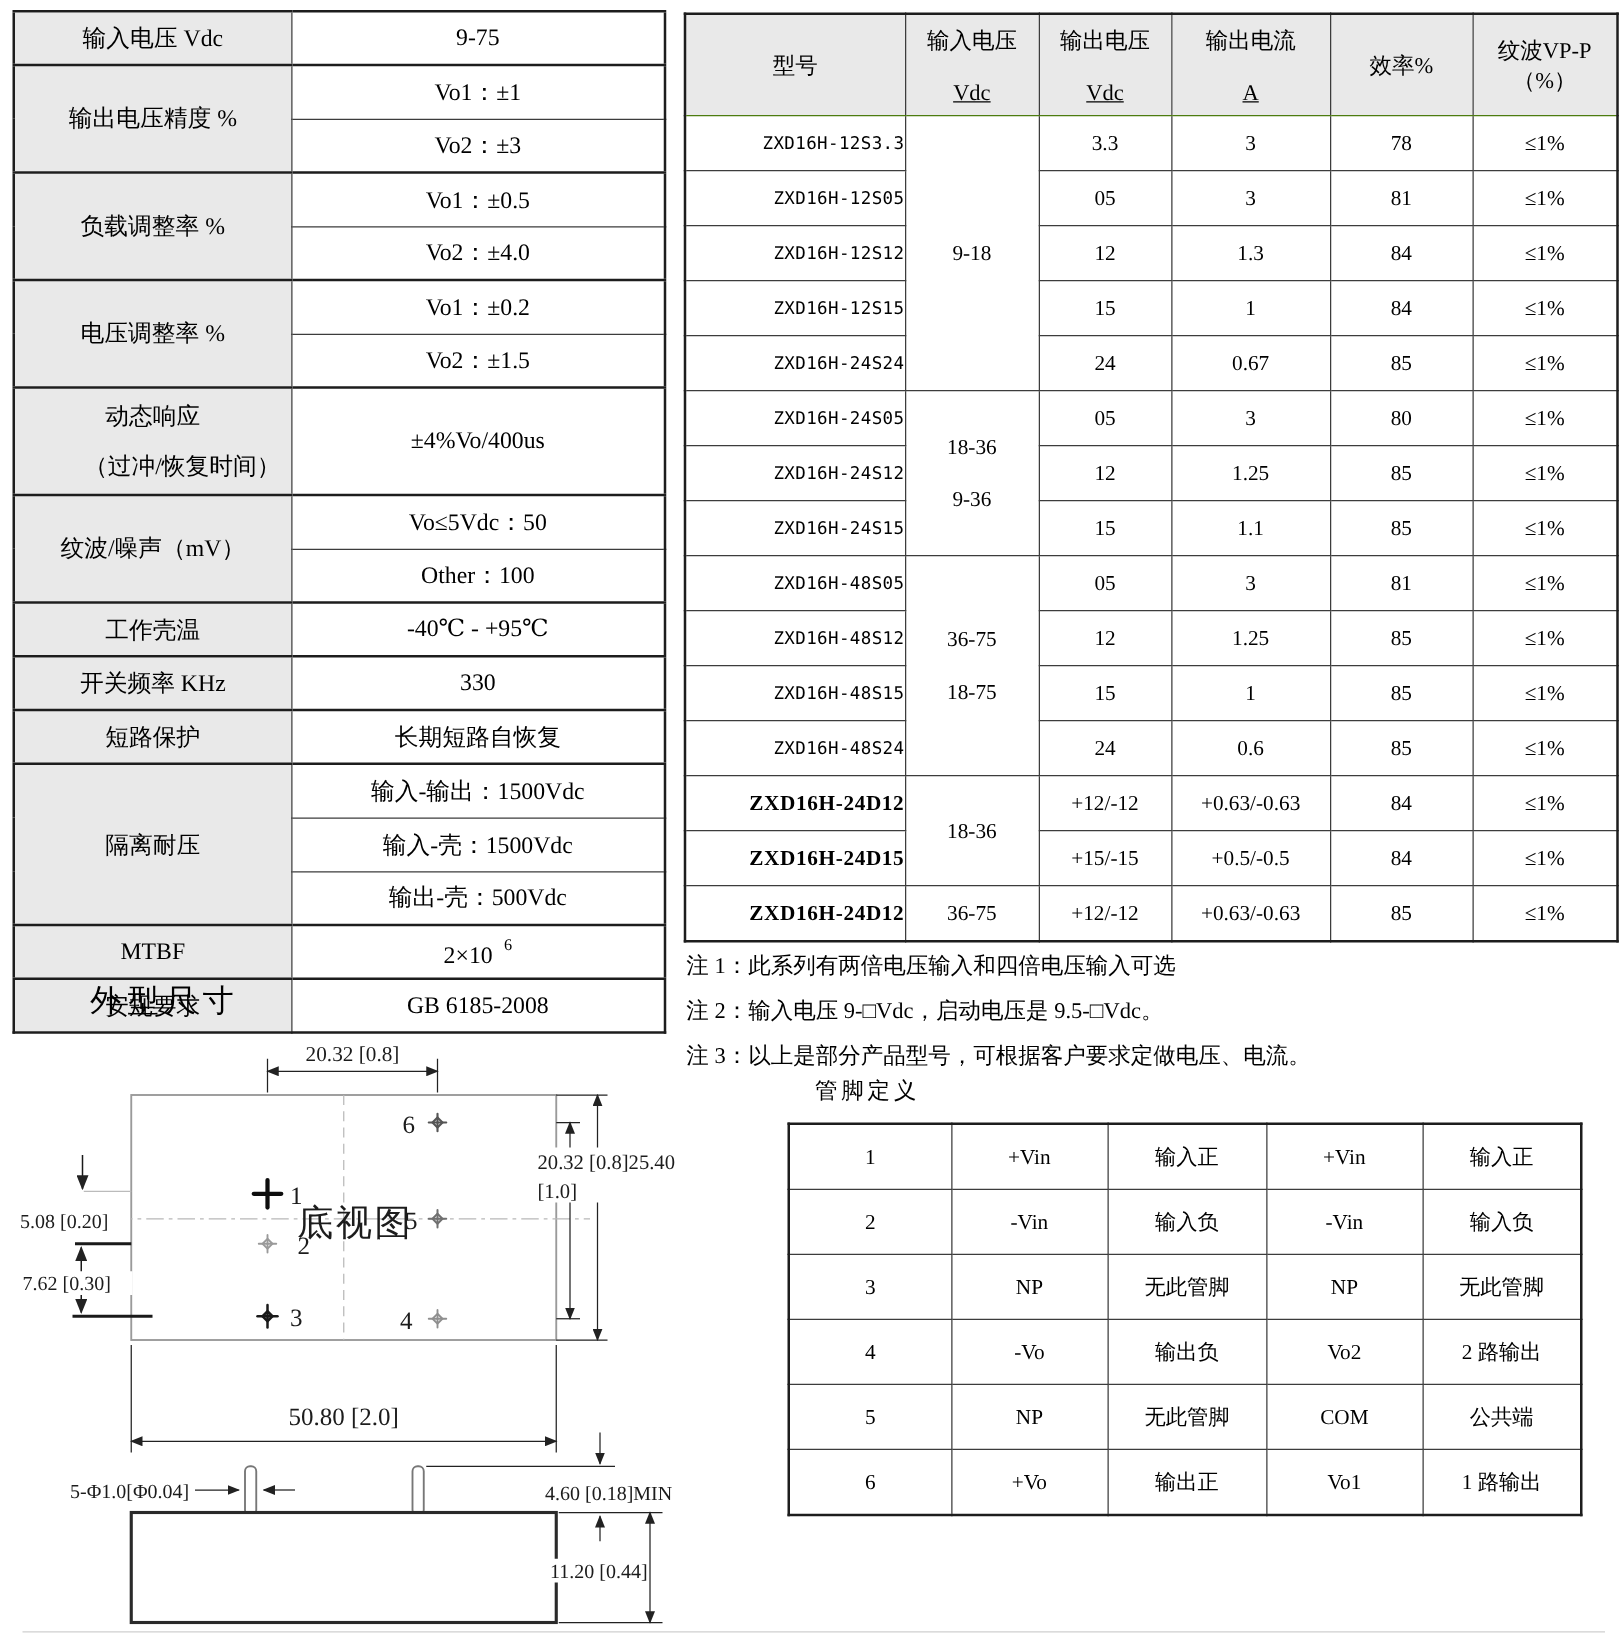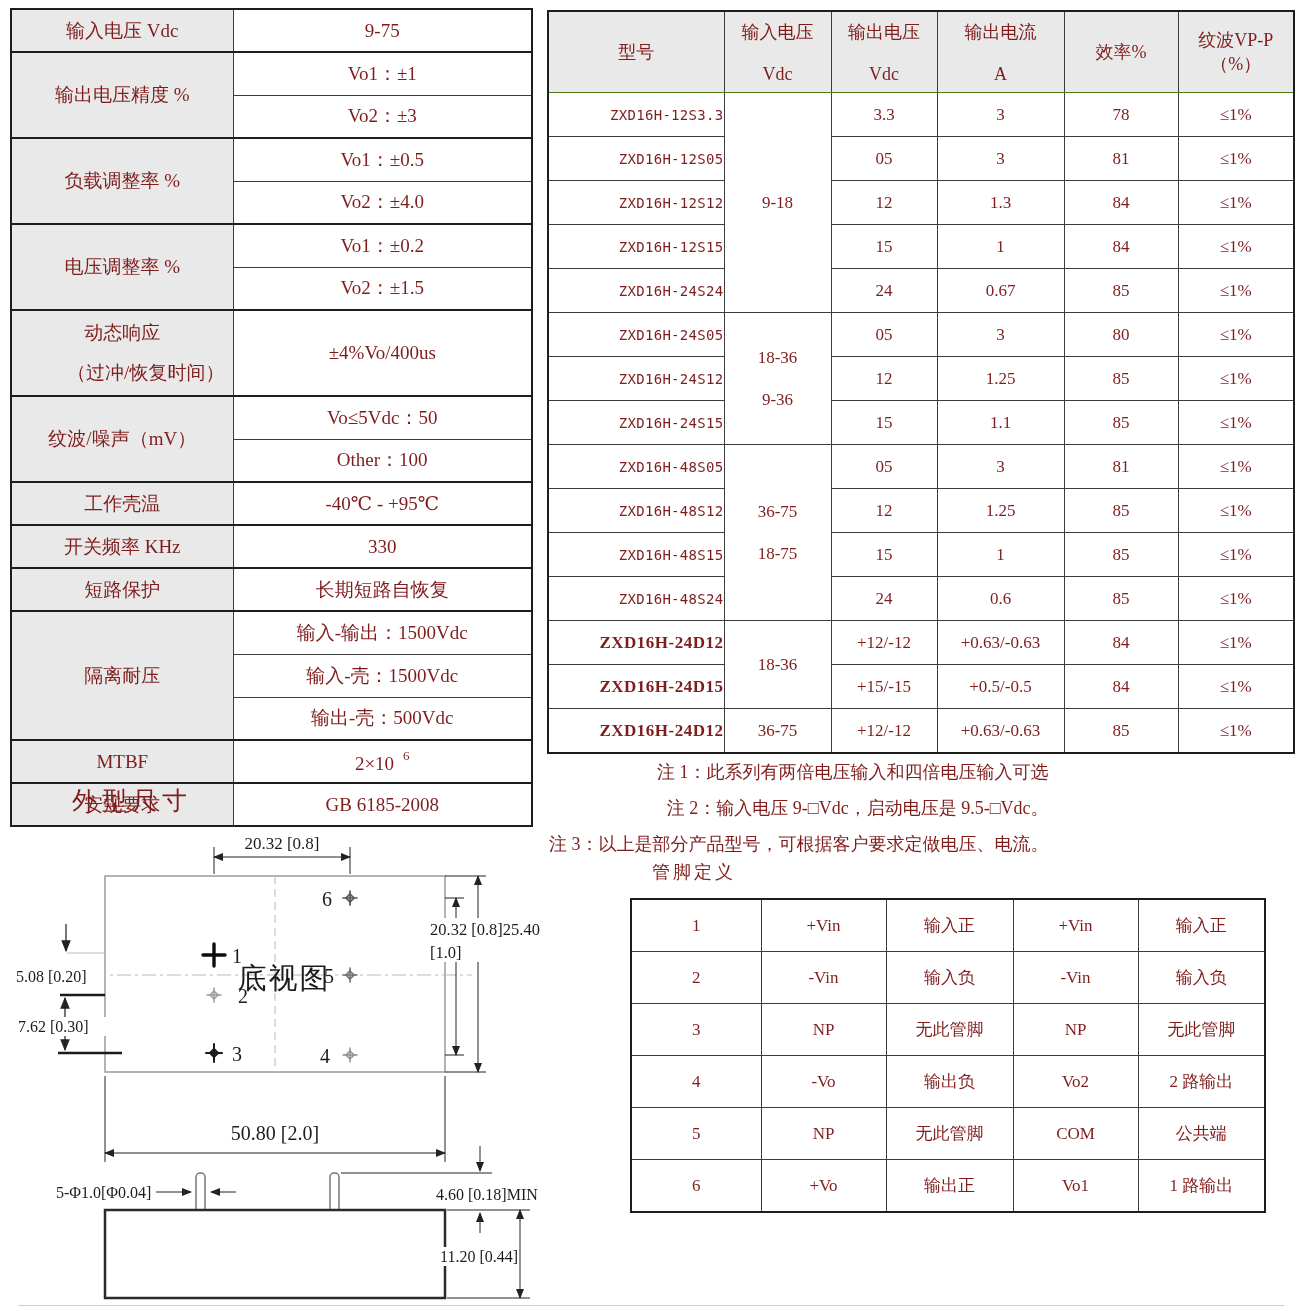--- a/index.html
+++ b/index.html
@@ -1,43 +1,43 @@
 <!DOCTYPE html>
 <html><head>
 <meta charset="utf-8">
 <style>
   html,body{margin:0;padding:0;background:#ffffff;}
   .page{position:relative;width:1299px;height:1311px;background:#ffffff;overflow:hidden;
-        font-family:"Liberation Serif","DejaVu Serif",serif;color:#7f1d1d;}
+        font-family:"Liberation Serif","DejaVu Serif",serif;color:#000000;}
   table{border-collapse:collapse;table-layout:fixed;}
   td,th{border:1px solid #3c3c3c;text-align:center;vertical-align:middle;padding:0;font-weight:normal;overflow:hidden;}
 
   
   .spec{position:absolute;left:10px;top:8px;width:521px;border:2px solid #1d1d1d;}
   .spec td{font-size:19px;}
   .spec td.lbl{background:#e9e9e9;}
   .spec tr{height:43px;}
   .spec tr.tall{height:86px;}
   .spec tr.grp td{border-top:2px solid #1d1d1d;}
   .spec .sub{display:block;margin-top:14px;margin-left:47px;}
   .spec sup{font-size:13px;vertical-align:10px;margin-left:9px;}
 
   
   .models{position:absolute;left:547px;top:10px;width:746px;height:735px;border:2px solid #1d1d1d;}
   .models th{background:#e9e9e9;font-size:18px;height:80px;border-bottom:1px solid #4d7c0f;}
   .models td{font-size:17px;height:43px;}
   .models td.model{font-family:"DejaVu Sans Mono",monospace;font-size:14px;letter-spacing:.3px;text-align:right;}
   .models tr.dual td.model{font-family:"Liberation Serif","DejaVu Serif",serif;font-weight:bold;font-size:17px;letter-spacing:.5px;}
   .models .h2 span{display:block;}
-  .models .h2 span + span{margin-top:20px;}
+  .models .h2 span + span{margin-top:20px;text-decoration:underline;}
   .models td.vin span{display:block;}
   .models td.vin span + span{margin-top:22px;}
 
   
-  .notes{position:absolute;left:549px;top:762px;font-size:18px;text-align:right;}
+  .notes{position:absolute;left:549px;top:762px;font-size:18px;}
   .notes div{margin-bottom:15px;line-height:21px;white-space:nowrap;}
 
   
   .h-outline{position:absolute;left:72px;top:784px;font-size:25px;letter-spacing:5px;}
   .h-pins{position:absolute;left:652px;top:860px;font-size:18px;letter-spacing:3px;}
 
   
   .pins{position:absolute;left:630px;top:898px;width:634px;border:2px solid #1d1d1d;}
   .pins th{background:#e9e9e9;height:66px;font-size:18px;border-bottom:2px solid #1d1d1d;}
   .pins td{height:51px;font-size:17px;}

